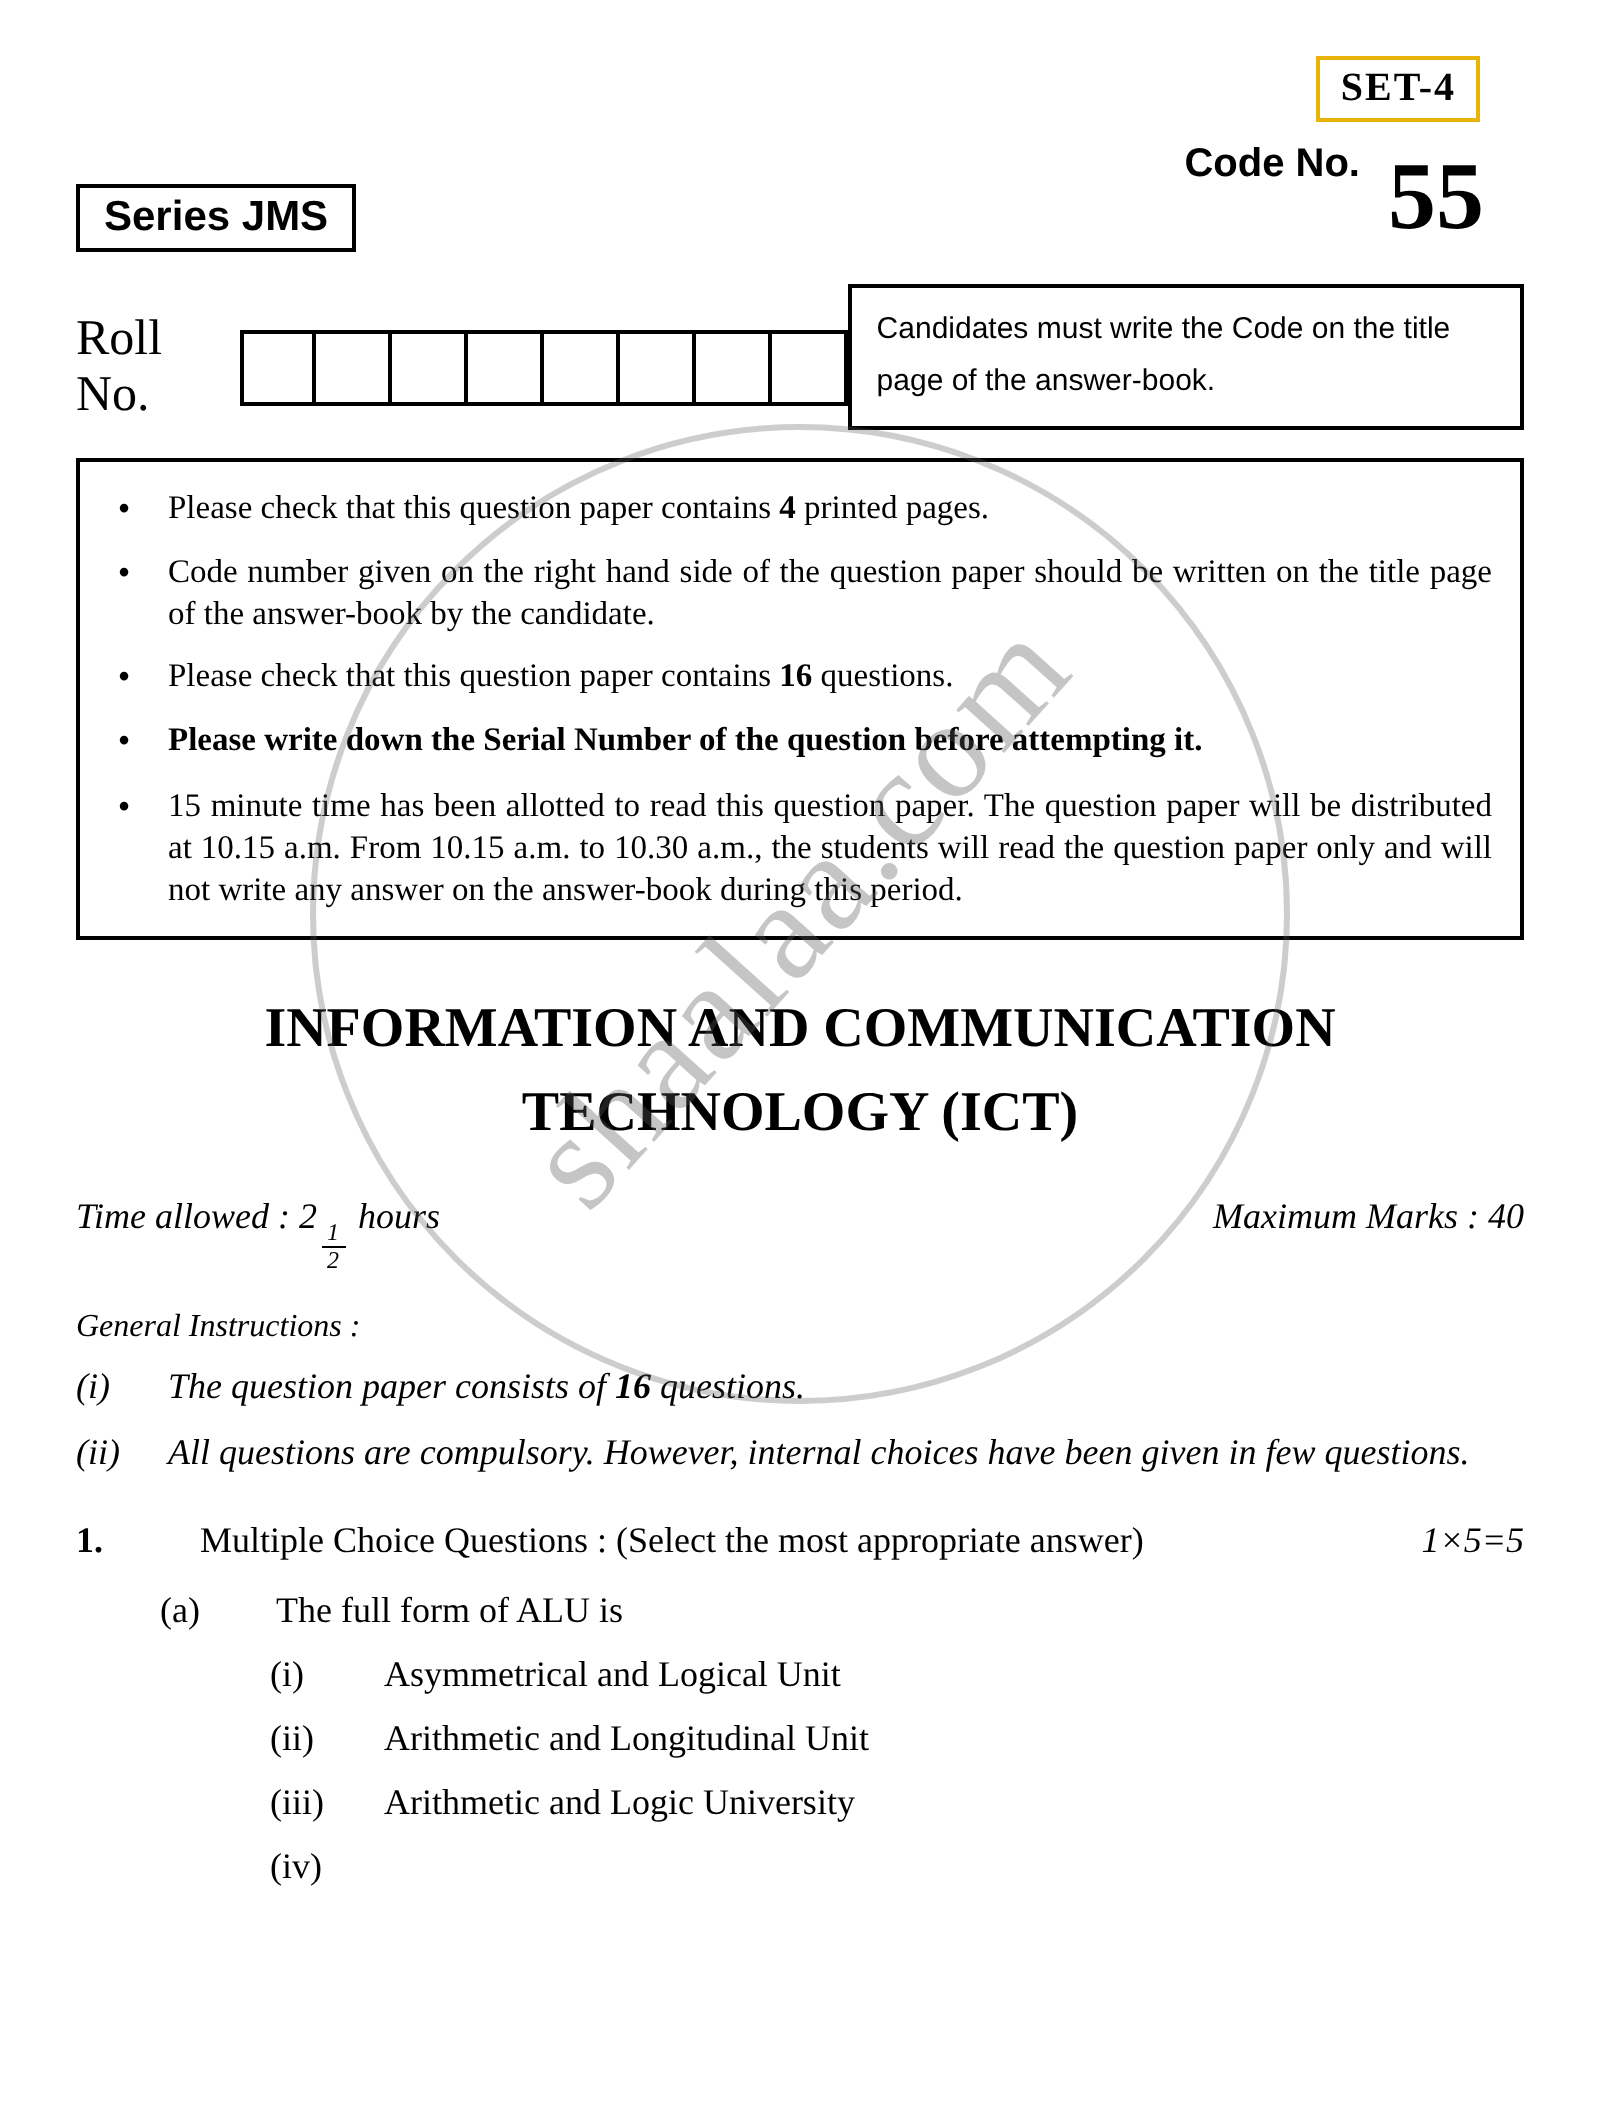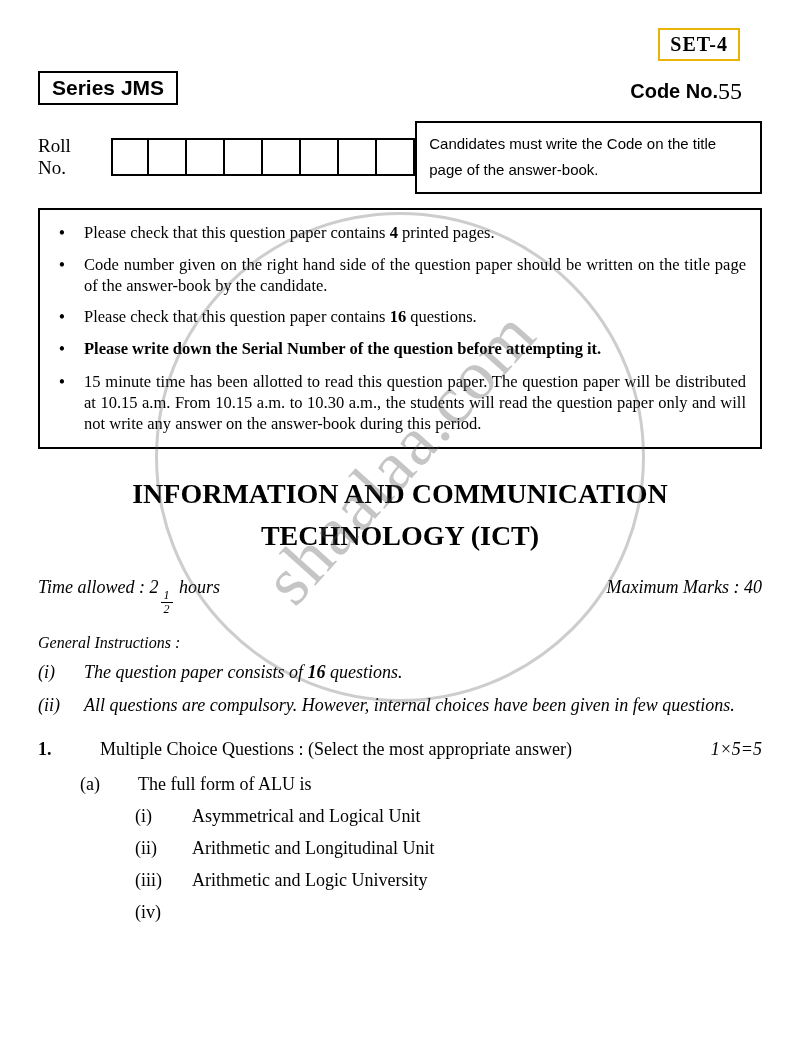--- a/index.html
+++ b/index.html
@@ -13,27 +13,27 @@
   }
   .page { position:relative; width:800px; height:1060px; padding:0 38px; z-index:1; }
 
   
   .set-row { display:flex; justify-content:flex-end; margin-top:28px; padding-right:22px; }
   .set-box { border:2px solid #eab308; padding:3px 10px; font-weight:bold; font-size:20px; letter-spacing:1px; }
 
   .series-row { display:flex; justify-content:space-between; align-items:flex-end; margin-top:10px; }
   .series-box { border:2px solid #000; padding:3px 12px; font-weight:bold; font-size:21px;
                 font-family:"Liberation Sans", sans-serif; }
-  .code-wrap { display:flex; align-items:center; padding-right:20px; }
+  .code-wrap { display:flex; align-items:flex-start; gap:14px; padding-right:20px; }
   .code-label { font-weight:bold; font-size:20px; font-family:"Liberation Sans", sans-serif; }
-  .code-number { font-weight:normal; font-size:24px; }
+  .code-number { font-weight:bold; font-size:48px; }
 
   .roll-row { display:flex; justify-content:space-between; align-items:flex-start; margin-top:16px; }
   .roll-left { display:flex; align-items:center; gap:14px; margin-top:14px; }
-  .roll-label { font-size:19px; }
+  .roll-label { font-size:25px; }
   .roll-boxes { display:flex; }
   .roll-box { width:38px; height:38px; border:2px solid #000; border-left:none; background:#fff; }
   .roll-box:first-child { border-left:2px solid #000; }
   .cand-box { width:352px; border:2px solid #000; padding:8px 12px; font-size:15px;
               font-family:"Liberation Sans", sans-serif; line-height:1.75; }
 
   
   .notice-box { border:2px solid #000; margin-top:14px; padding:12px 14px 12px 0; }
   .bullet-row { display:flex; margin-top:9px; font-size:16.5px; line-height:1.3; }
   .bullet-row:first-child { margin-top:0;justify-content:flex-end; }

